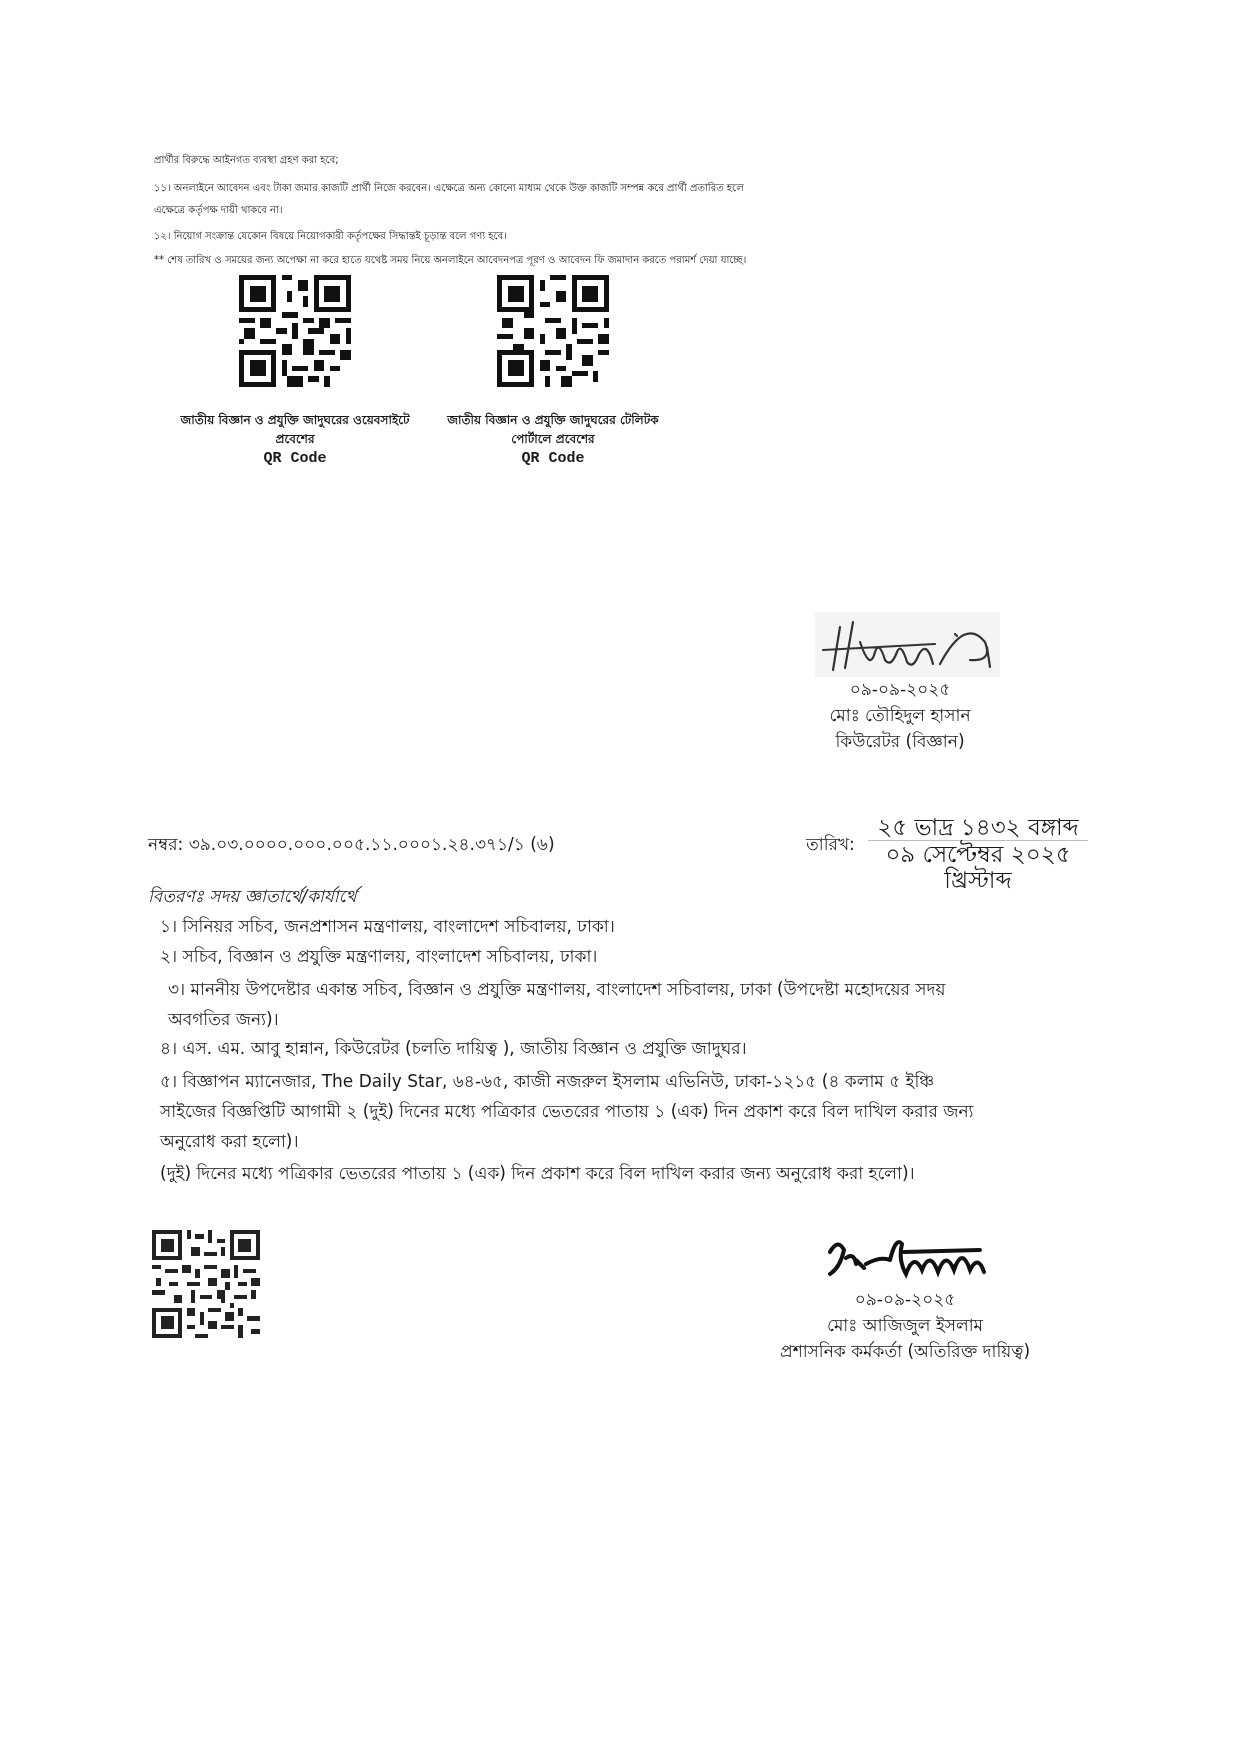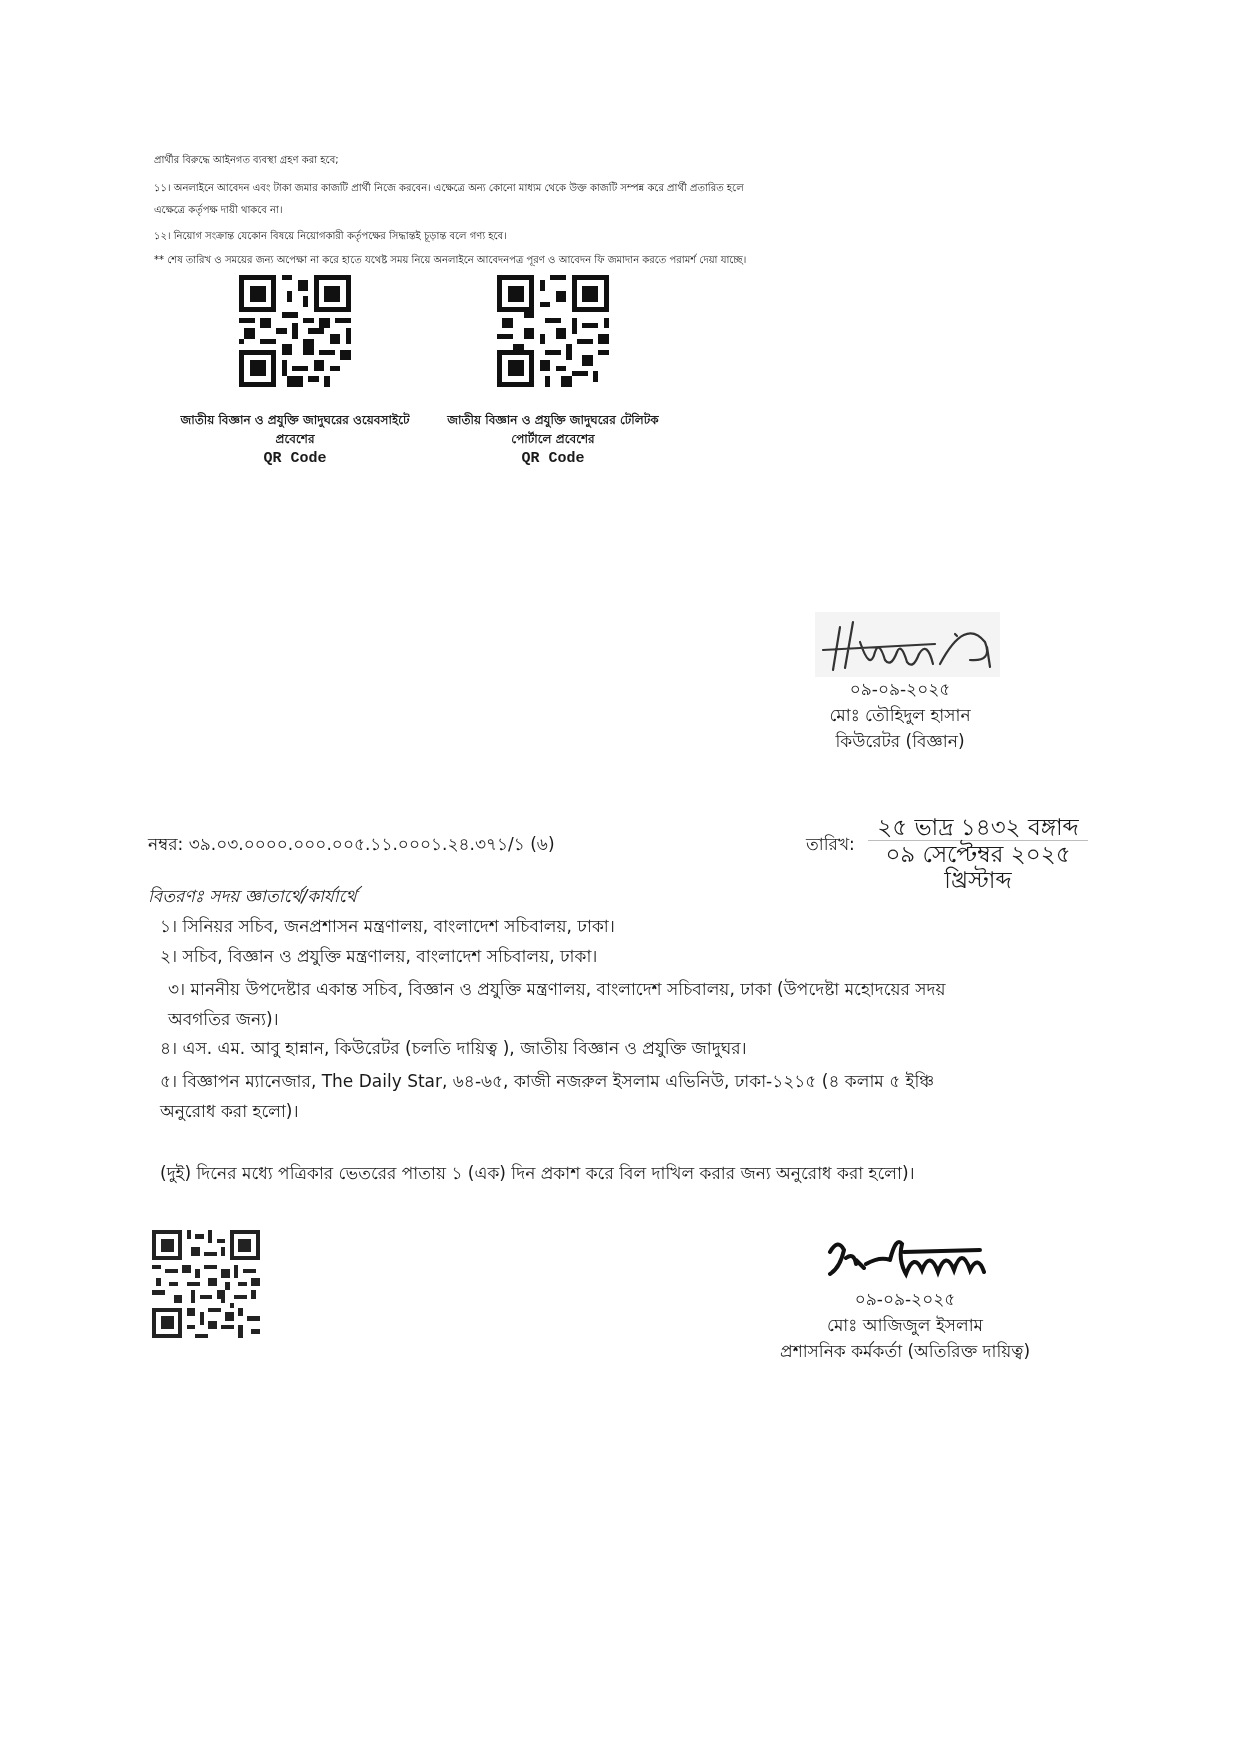--- a/index.html
+++ b/index.html
@@ -154,20 +154,21 @@
 </div>
 <div class="abs md" style="left:168px; top:974px; line-height:30px;">
   <div>৩। মাননীয় উপদেষ্টার একান্ত সচিব, বিজ্ঞান ও প্রযুক্তি মন্ত্রণালয়, বাংলাদেশ সচিবালয়, ঢাকা (উপদেষ্টা মহোদয়ের সদয়</div>
   <div>অবগতির জন্য)।</div>
 </div>
 <div class="abs md" style="left:160px; top:1036px;">
   <div>৪। এস. এম. আবু হান্নান, কিউরেটর (চলতি দায়িত্ব ), জাতীয় বিজ্ঞান ও প্রযুক্তি জাদুঘর।</div>
 </div>
 <div class="abs md" style="left:160px; top:1066px; line-height:30px;">
   <div>৫। বিজ্ঞাপন ম্যানেজার, The Daily Star, ৬৪-৬৫, কাজী নজরুল ইসলাম এভিনিউ, ঢাকা-১২১৫ (৪ কলাম ৫ ইঞ্চি</div>
+  <div>সাইজের বিজ্ঞপ্তিটি আগামী ২ (দুই) দিনের মধ্যে পত্রিকার ভেতরের পাতায় ১ (এক) দিন প্রকাশ করে বিল দাখিল করার জন্য</div>
   <div>অনুরোধ করা হলো)।</div>
 </div>
 <div class="abs md" style="left:160px; top:1158px; line-height:30px;">
   <div>(দুই) দিনের মধ্যে পত্রিকার ভেতরের পাতায় ১ (এক) দিন প্রকাশ করে বিল দাখিল করার জন্য অনুরোধ করা হলো)।</div>
 </div>
 
 <svg class="abs" style="left:152px; top:1230px;" width="108" height="108" viewBox="0 0 25 25" shape-rendering="crispEdges">
   <rect width="25" height="25" fill="#fff"></rect>
   <g fill="#222">
     <rect x="0" y="0" width="7" height="7"></rect>

